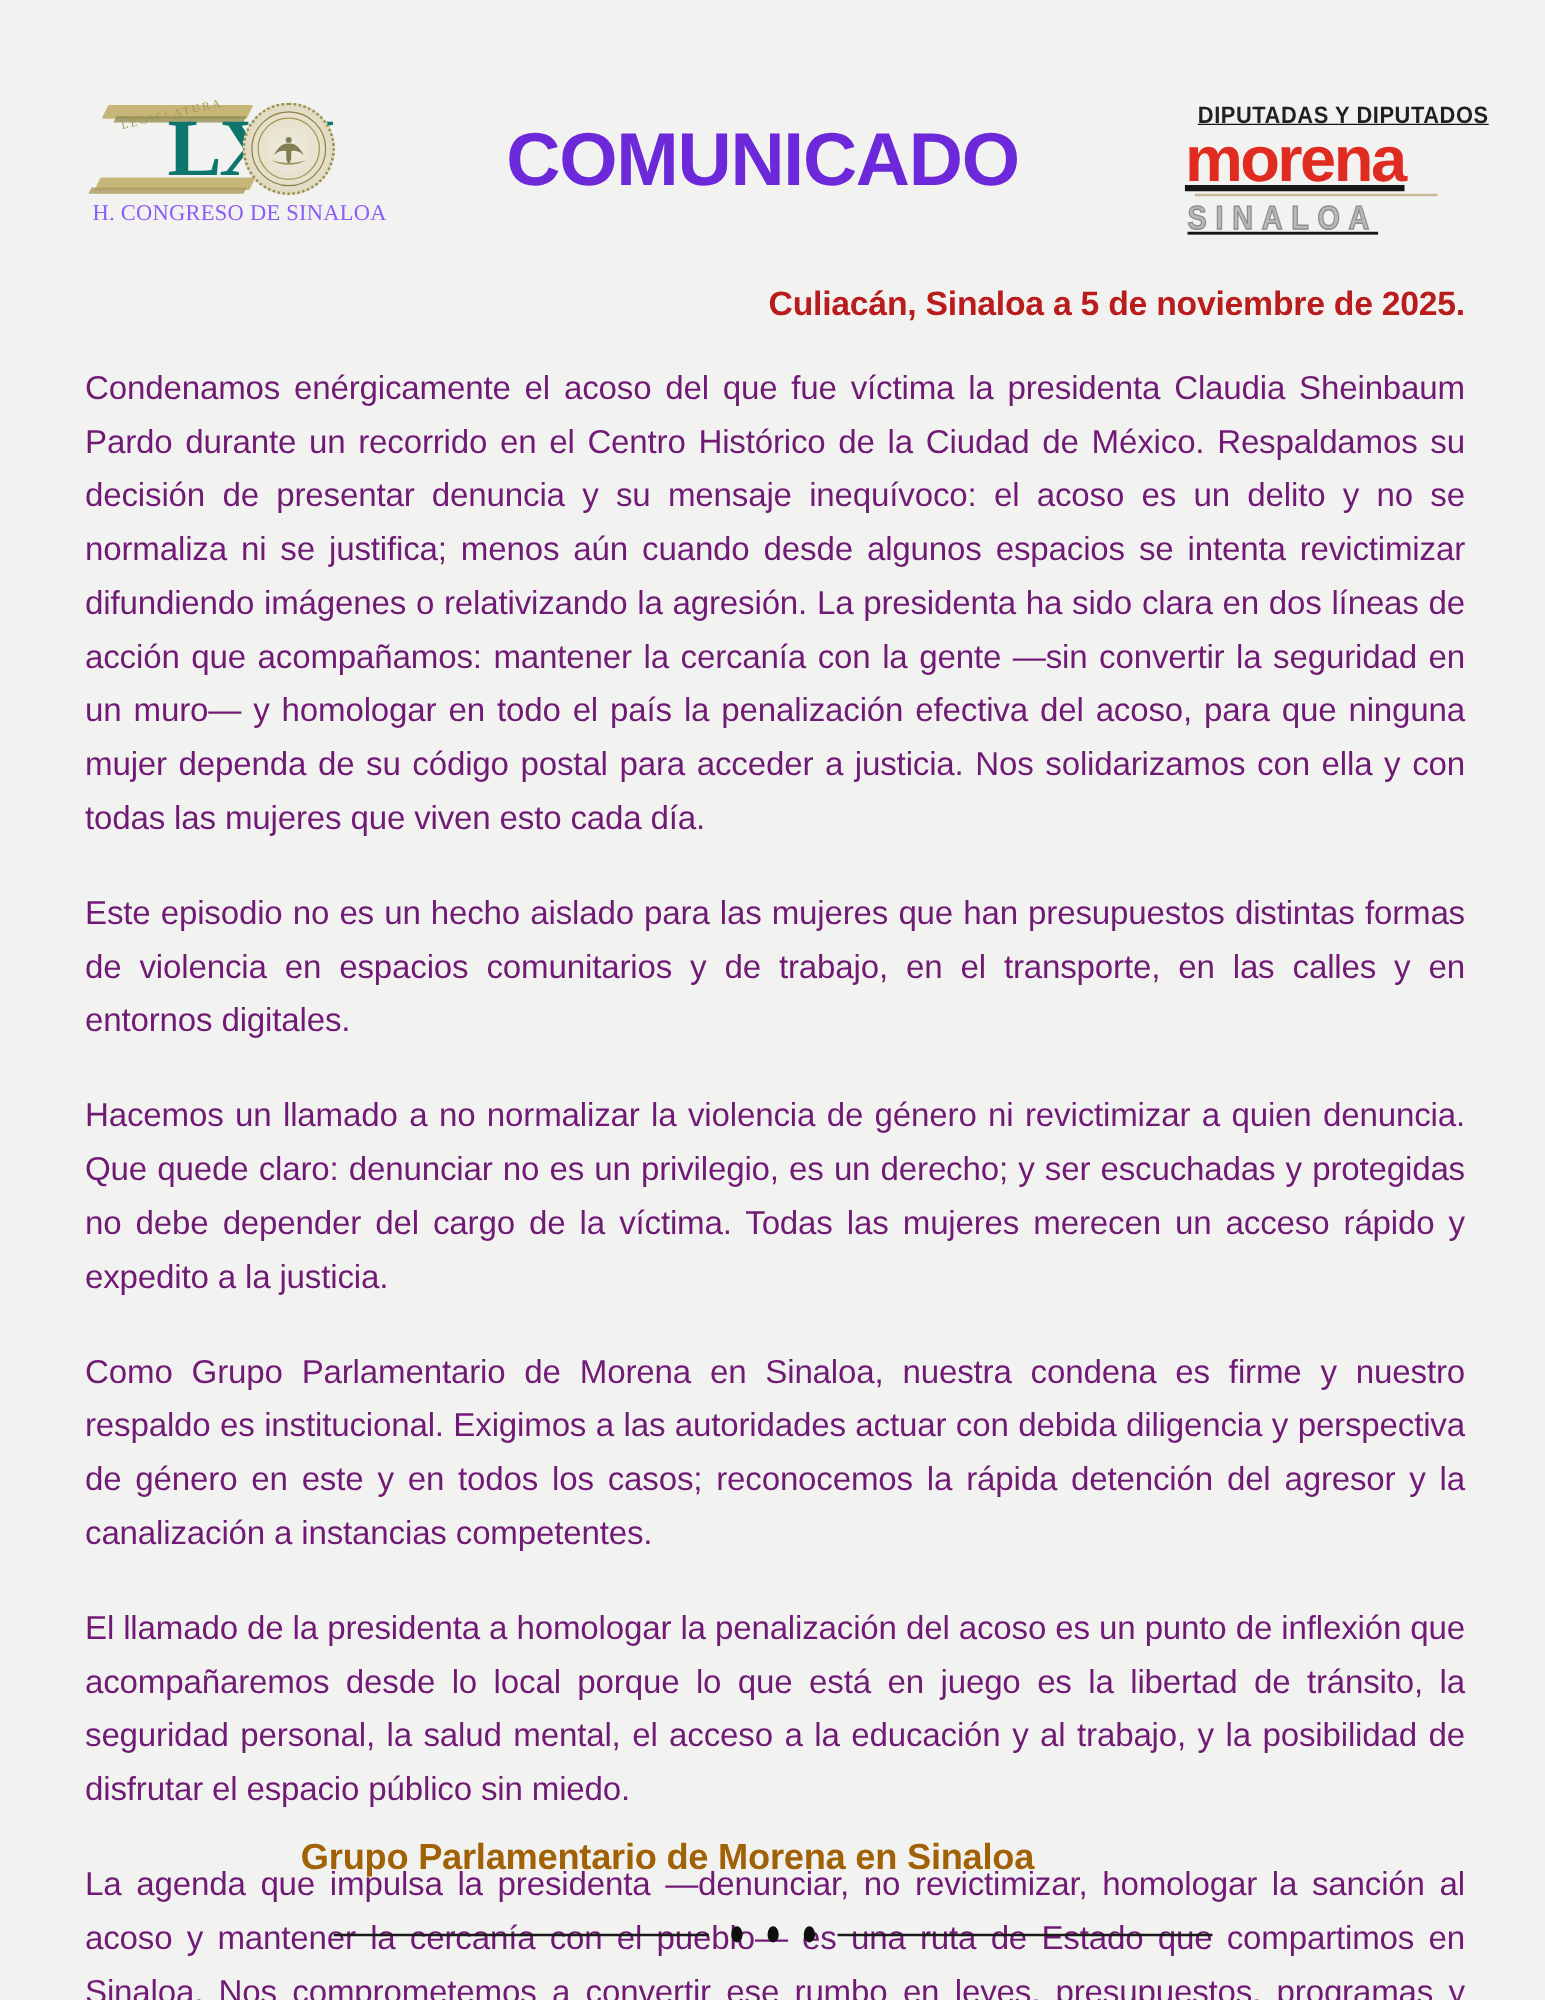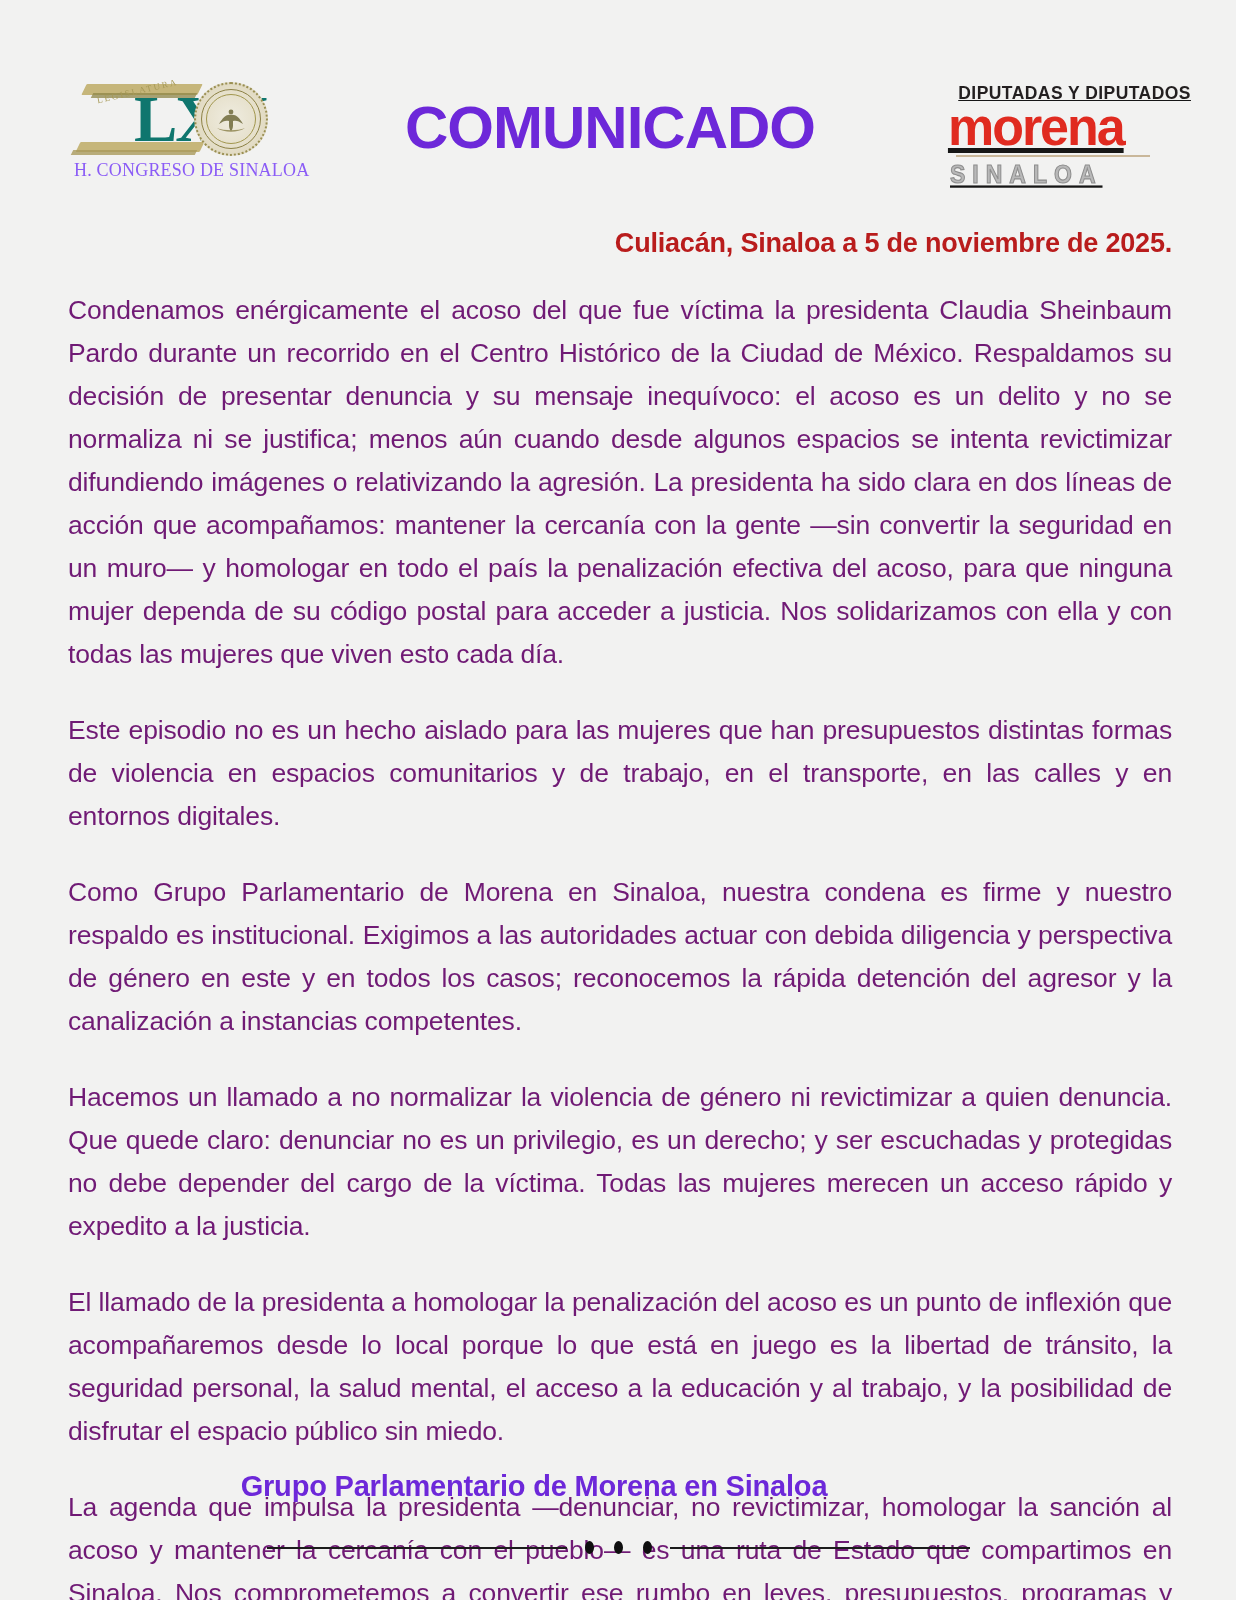--- a/index.html
+++ b/index.html
@@ -243,21 +243,21 @@
   p.para:last-of-type { margin-bottom: 0; }
 
   .signature {
     position: absolute;
     left: 0;
     top: 1470px;
     width: 1068px;
     text-align: center;
     font-size: 29px;
     font-weight: bold;
-    color: #6d28d9;
+    color: #a16207;
     letter-spacing: -.2px;
   }
 
   .divider {
     position: absolute;
     left: 0;
     top: 1541px;
     width: 1236px;
     display: flex;
     align-items: center;
@@ -319,22 +319,22 @@
       <div class="morena-rule"></div>
       <div class="morena-state">SINALOA</div>
     </div>
   </div>
 
   <div class="doc-body">
     <div class="date-line">Culiacán, Sinaloa a 5 de noviembre de 2025.</div>
 
     <p class="para">Condenamos enérgicamente el acoso del que fue víctima la presidenta Claudia Sheinbaum Pardo durante un recorrido en el Centro Histórico de la Ciudad de México. Respaldamos su decisión de presentar denuncia y su mensaje inequívoco: el acoso es un delito y no se normaliza ni se justifica; menos aún cuando desde algunos espacios se intenta revictimizar difundiendo imágenes o relativizando la agresión. La presidenta ha sido clara en dos líneas de acción que acompañamos: mantener la cercanía con la gente —sin convertir la seguridad en un muro— y homologar en todo el país la penalización efectiva del acoso, para que ninguna mujer dependa de su código postal para acceder a justicia. Nos solidarizamos con ella y con todas las mujeres que viven esto cada día.</p>
     <p class="para">Este episodio no es un hecho aislado para las mujeres que han presupuestos distintas formas de violencia en espacios comunitarios y de trabajo, en el transporte, en las calles y en entornos digitales.</p>
+    <p class="para">Hacemos un llamado a no normalizar la violencia de género ni revictimizar a quien denuncia. Que quede claro: denunciar no es un privilegio, es un derecho; y ser escuchadas y protegidas no debe depender del cargo de la víctima. Todas las mujeres merecen un acceso rápido y expedito a la justicia.</p>
     <p class="para">Como Grupo Parlamentario de Morena en Sinaloa, nuestra condena es firme y nuestro respaldo es institucional. Exigimos a las autoridades actuar con debida diligencia y perspectiva de género en este y en todos los casos; reconocemos la rápida detención del agresor y la canalización a instancias competentes.</p>
-    <p class="para">Hacemos un llamado a no normalizar la violencia de género ni revictimizar a quien denuncia. Que quede claro: denunciar no es un privilegio, es un derecho; y ser escuchadas y protegidas no debe depender del cargo de la víctima. Todas las mujeres merecen un acceso rápido y expedito a la justicia.</p>
     <p class="para">El llamado de la presidenta a homologar la penalización del acoso es un punto de inflexión que acompañaremos desde lo local porque lo que está en juego es la libertad de tránsito, la seguridad personal, la salud mental, el acceso a la educación y al trabajo, y la posibilidad de disfrutar el espacio público sin miedo.</p>
     <p class="para">La agenda que impulsa la presidenta —denunciar, no revictimizar, homologar la sanción al acoso y mantener la cercanía con el pueblo— es una ruta de Estado que compartimos en Sinaloa. Nos comprometemos a convertir ese rumbo en leyes, presupuestos, programas y resultados medibles. Ni una agresión más. La dignidad de las mujeres no se negocia: se respeta, se protege y se garantiza.</p>
   </div>
 
   <div class="signature">Grupo Parlamentario de Morena en Sinaloa</div>
 
   <div class="divider">
     <span class="rule"></span>
     <span class="dots">
       <span class="dot"></span>

